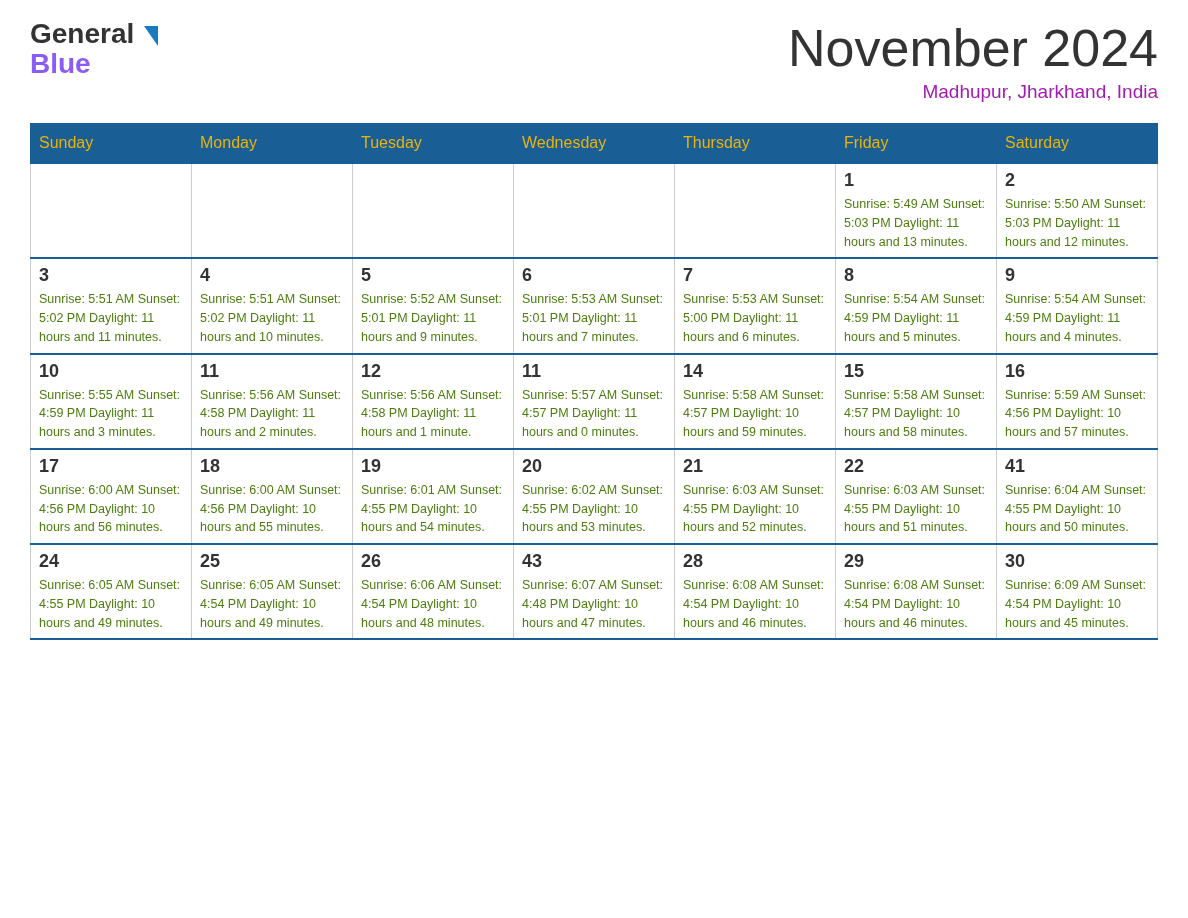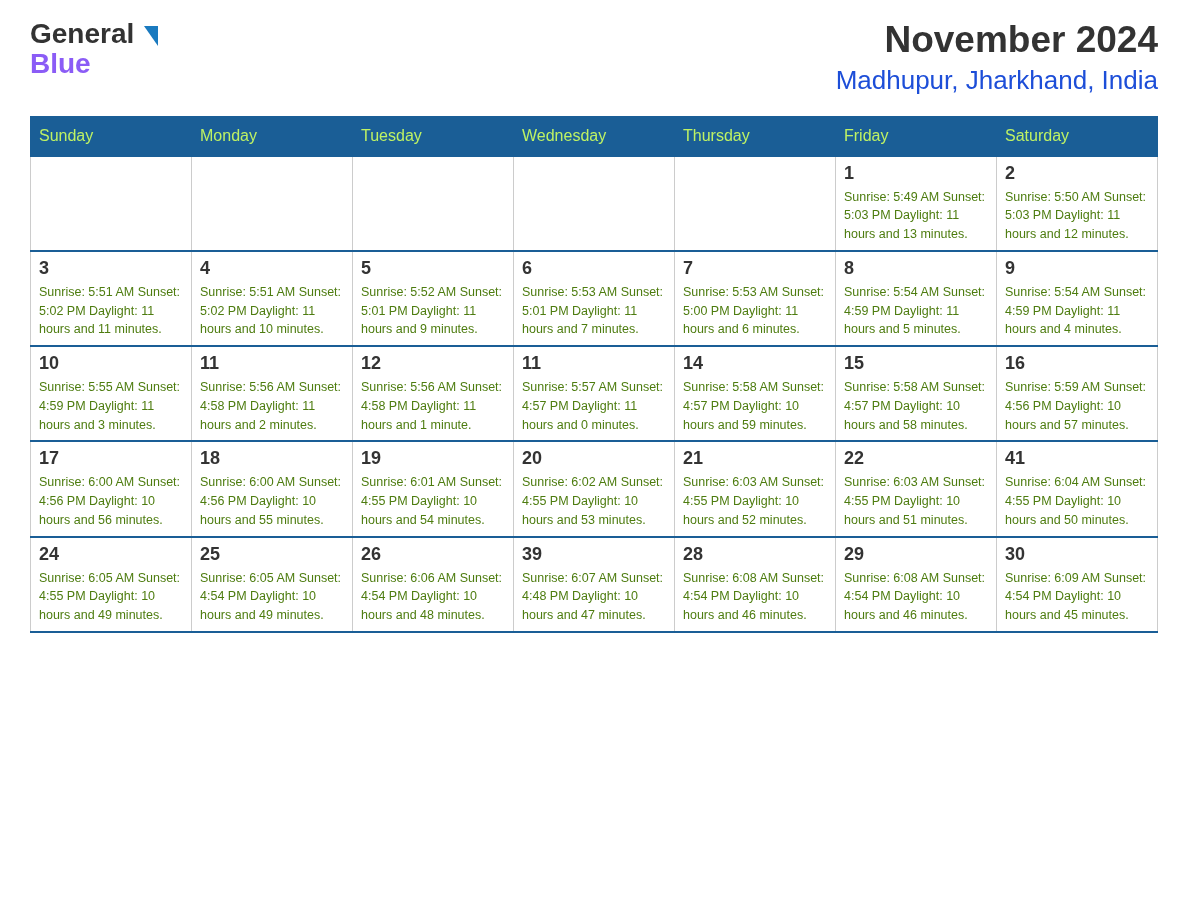--- a/index.html
+++ b/index.html
@@ -33,37 +33,37 @@
       font-weight: bold;
       color: #8b5cf6;
       display: flex;
       align-items: center;
       gap: 2px;
     }
     .title-block {
       text-align: right;
     }
     .month-title {
-      font-size: 37px;
-      font-weight: bold;
+      font-size: 52px;
+      font-weight: normal;
       color: #333;
       line-height: 1.1;
     }
     .location {
-      font-size: 26px;
-      color: #1d4ed8;
+      font-size: 19px;
+      color: #a21caf;
       margin-top: 4px;
     }
     .calendar {
       width: 100%;
       border-collapse: collapse;
     }
     .calendar th {
       background: #1a5e96;
-      color: #bef264;
+      color: #eab308;
       padding: 10px 8px;
       font-size: 16px;
       font-weight: normal;
       text-align: left;
       border: 1px solid #1a5e96;
     }
     .calendar td {
       vertical-align: top;
       padding: 6px 8px;
       border: 1px solid #ccc;
@@ -317,21 +317,21 @@
 and 49 minutes.</div>
         </td>
         <td>
           <span class="day-number">26</span>
           <div class="day-info">Sunrise: 6:06 AM
 Sunset: 4:54 PM
 Daylight: 10 hours
 and 48 minutes.</div>
         </td>
         <td>
-          <span class="day-number">39</span>
+          <span class="day-number">43</span>
           <div class="day-info">Sunrise: 6:07 AM
 Sunset: 4:48 PM
 Daylight: 10 hours
 and 47 minutes.</div>
         </td>
         <td>
           <span class="day-number">28</span>
           <div class="day-info">Sunrise: 6:08 AM
 Sunset: 4:54 PM
 Daylight: 10 hours

